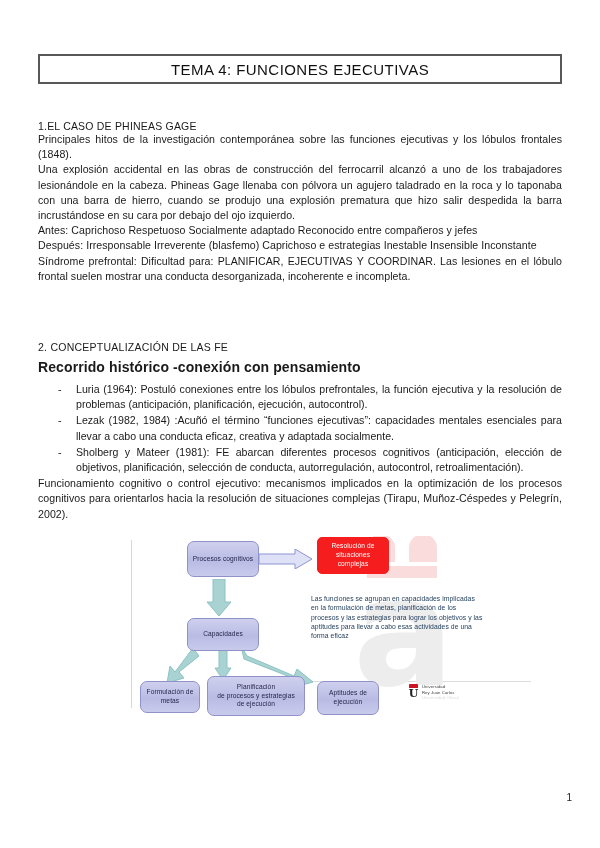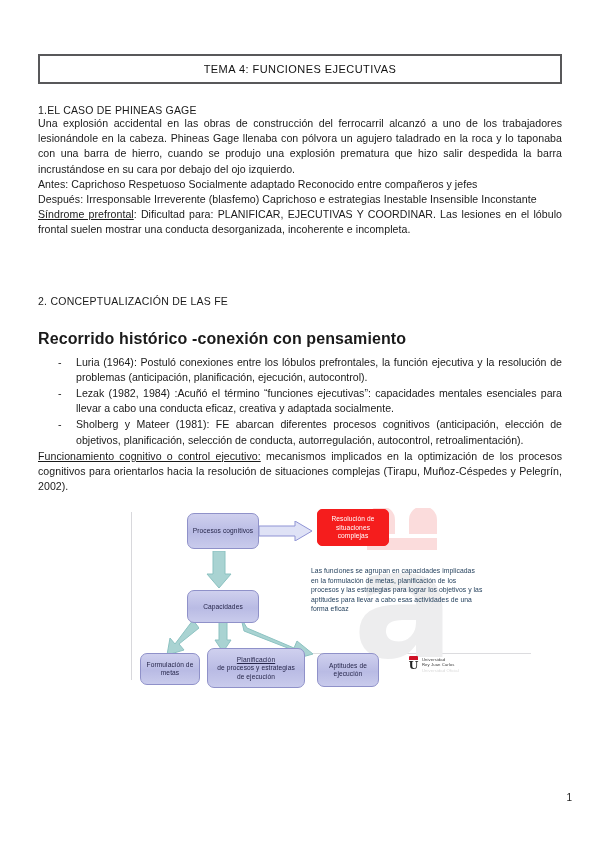--- a/index.html
+++ b/index.html
@@ -29,57 +29,56 @@
   
   .title-box {
     margin-top: 54px;
     border: 2px solid #58585a;
     height: 26px;
     display: flex;
     align-items: center;
     justify-content: center;
   }
   .title-box .title-text {
-    font-size: 11px;
+    font-size: 15px;
     letter-spacing: 0.45px;
     color: #111;
   }
 
   
   .h-section {
     font-size: 10.5px;
     letter-spacing: 0.2px;
-    margin-top: 20px;
+    margin-top: 36px;
   }
   p.body {
     font-size: 10.6px;
     line-height: 15.2px;
     text-align: justify;
     margin: 0;
     letter-spacing: 0.05px;
   }
   .block {
     margin-top: 19px;
   }
   .tight {
     margin-top: 0;
   }
   .u {
-    text-decoration: underline;
   }
 
   
   .sec2 {
     margin-top: 57px;
     font-size: 10.5px;
     letter-spacing: 0.25px;
   }
   .subhead {
-    margin-top: 23px;
-    font-size: 16px;
+    margin-top: 6px;
+    font-size: 14px;
     font-weight: bold;
     letter-spacing: 0.1px;
   }
   ul.dash {
     list-style: none;
     margin: 7px 0 0 0;
     padding: 0;
   }
   ul.dash li {
     position: relative;
@@ -260,20 +259,21 @@
 
 <div class="page">
   <div class="content">
 
     <div class="title-box">
       <div class="title-text">TEMA 4: FUNCIONES EJECUTIVAS</div>
     </div>
 
     <div class="h-section">1.EL CASO DE PHINEAS GAGE</div>
 
+    <p class="body block">Principales hitos de la investigación contemporánea sobre las funciones ejecutivas y los lóbulos frontales (1848).</p>
     <p class="body tight">Una explosión accidental en las obras de construcción del ferrocarril alcanzó a uno de los trabajadores lesionándole en la cabeza. Phineas Gage llenaba con pólvora un agujero taladrado en la roca y lo taponaba con una barra de hierro, cuando se produjo una explosión prematura que hizo salir despedida la barra incrustándose en su cara por debajo del ojo izquierdo.</p>
     <p class="body tight">Antes: Caprichoso  Respetuoso Socialmente adaptado Reconocido entre compañeros y jefes</p>
     <p class="body tight">Después: Irresponsable Irreverente (blasfemo) Caprichoso e estrategias Inestable Insensible Inconstante</p>
     <p class="body tight"><span class="u">Síndrome prefrontal</span><span>: Dificultad para: PLANIFICAR, EJECUTIVAS Y COORDINAR. Las lesiones en el lóbulo frontal suelen mostrar una conducta desorganizada, incoherente e incompleta.</span></p>
 
     <div class="sec2">2. CONCEPTUALIZACIÓN DE LAS FE</div>
     <div class="subhead">Recorrido histórico -conexión con pensamiento</div>
 
     <ul class="dash">
       <li><span class="dash-mark">-</span><span>Luria (1964): Postuló conexiones entre los lóbulos prefrontales, la función ejecutiva y la resolución de problemas (anticipación, planificación, ejecución, autocontrol).</span></li>

